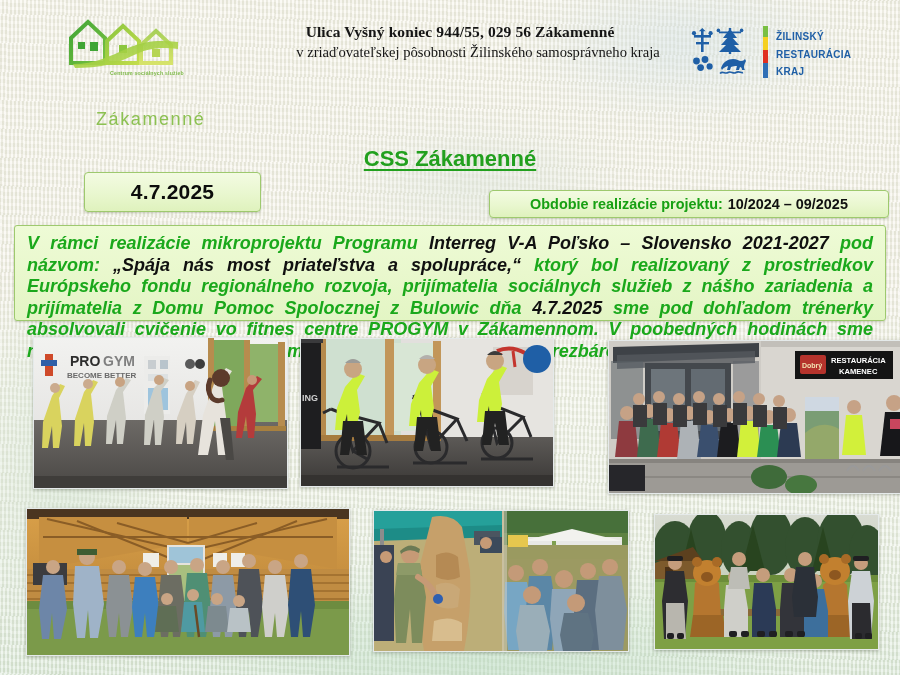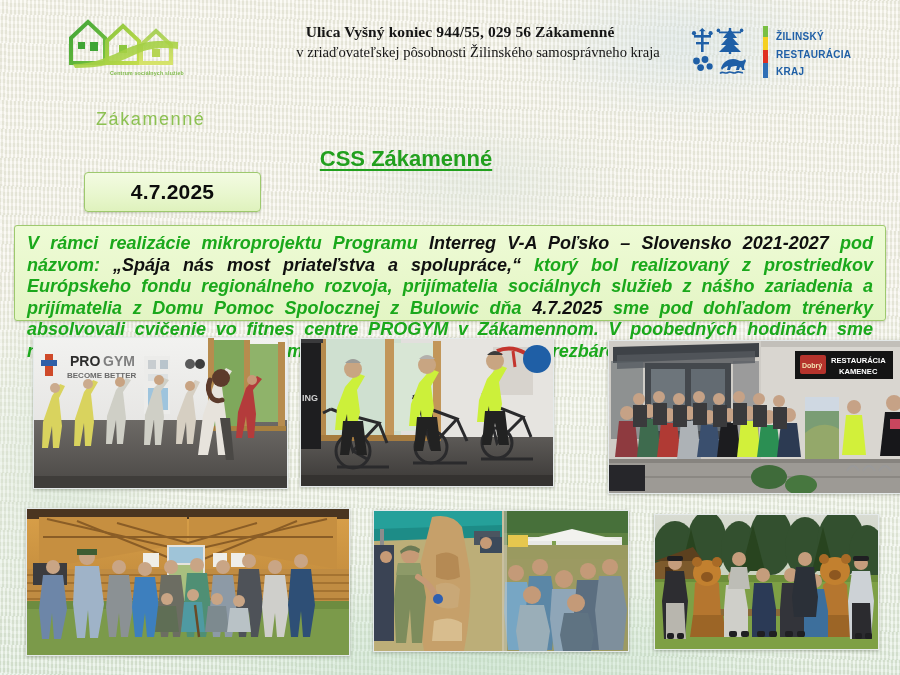--- a/index.html
+++ b/index.html
@@ -50,21 +50,21 @@
   .zsk-emblem{position:absolute;left:0;top:2px;width:66px;height:52px;}
   .zsk-bar{position:absolute;left:73px;top:2px;width:5px;height:52px;
      background:linear-gradient(180deg,#79bf43 0 22%,#f5d020 22% 46%,#e03020 46% 72%,#2f6fb5 72% 100%);}
   .zsk-txt{position:absolute;left:86px;top:4px;color:#1f5fa6;font-weight:700;
      font-size:10px;line-height:17.5px;letter-spacing:.3px;}
 
   
   .title-main{position:absolute;left:14px;top:112px;width:872px;text-align:center;
     font-size:23.5px;font-weight:700;color:#141414;letter-spacing:-.1px;
     text-decoration:underline;text-underline-offset:3px;text-decoration-thickness:1.6px;white-space:nowrap;}
-  .title-sub{position:absolute;left:14px;top:146px;width:784px;text-align:center;
+  .title-sub{position:absolute;left:14px;top:146px;width:872px;text-align:center;
     font-size:22px;font-weight:700;color:#22a01e;
     text-decoration:underline;text-underline-offset:3px;text-decoration-thickness:1.8px;}
 
   
   .box{
     position:absolute;
     border:1.4px solid #9ec96e;border-radius:4px;
     background:linear-gradient(180deg,#f3fbe2 0%,#e9f7cf 55%,#dff2bd 100%);
     box-shadow:0 1px 2px rgba(60,80,30,.25);
     display:flex;align-items:center;justify-content:center;
@@ -174,20 +174,24 @@
         <div>RESTAURÁCIA</div>
         <div>KRAJ</div>
       </div>
     </div>
   </div>
 
   <div class="title-sub">CSS Zákamenné</div>
 
   <div class="box box-date">4.7.2025</div>
 
+  <div class="box box-period">
+    <span class="g">Obdobie realizácie projektu:</span>
+    <span class="k">10/2024 – 09/2025</span>
+  </div>
 
   <div class="box-text">
     <span>V rámci realizácie mikroprojektu Programu </span><span class="dk">Interreg V-A Poľsko – Slovensko 2021-2027</span><span> pod názvom: </span><span class="dk">„Spája nás most priateľstva a spolupráce,“</span><span> ktorý bol realizovaný z prostriedkov Európskeho fondu regionálneho rozvoja, prijímatelia sociálnych služieb z nášho zariadenia a prijímatelia z Domu Pomoc Spolocznej z Bulowic dňa </span><span class="dk">4.7.2025</span><span> sme pod dohľadom trénerky absolvovali cvičenie vo fitnes centre PROGYM v Zákamennom. V poobedných hodinách sme navštívili  Rezbárske sympózium, kde sme mohli vidieť prácu rezbárov s drevom.</span>
   </div>
 
   <div class="ph ph2">
     <svg viewBox="0 0 252 147" preserveAspectRatio="none">
       <defs>
         <linearGradient id="p2f" x1="0" y1="0" x2="0" y2="1">
           <stop offset="0" stop-color="#5e5b58"></stop>

